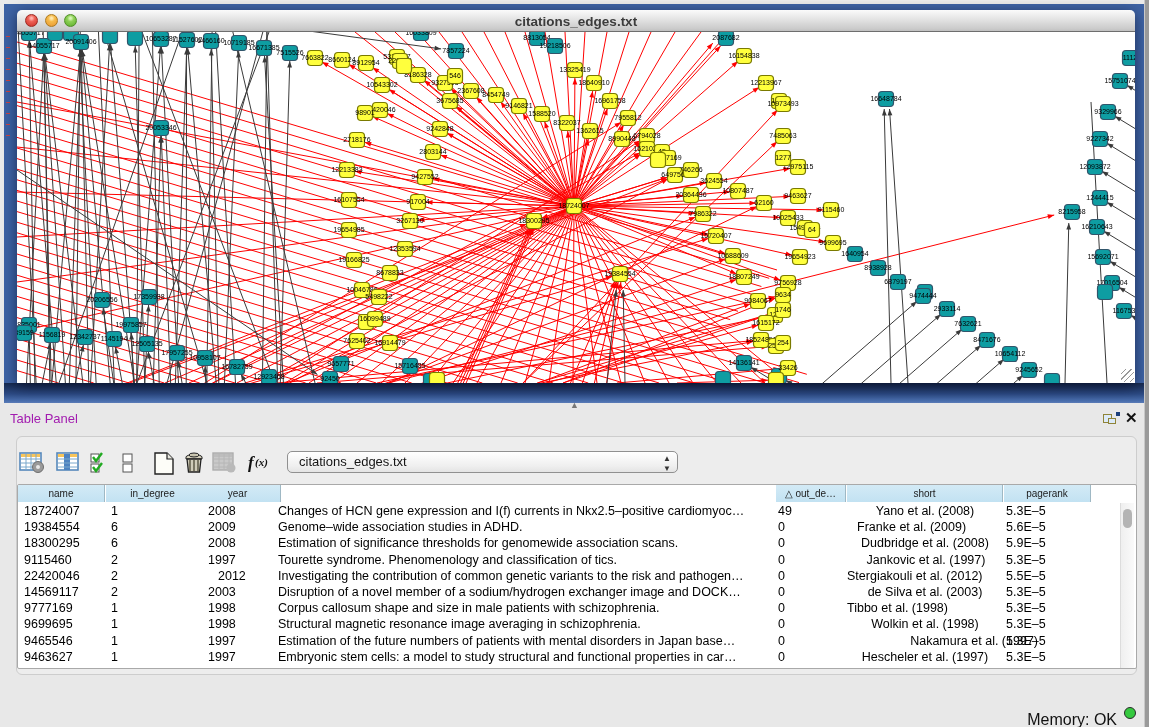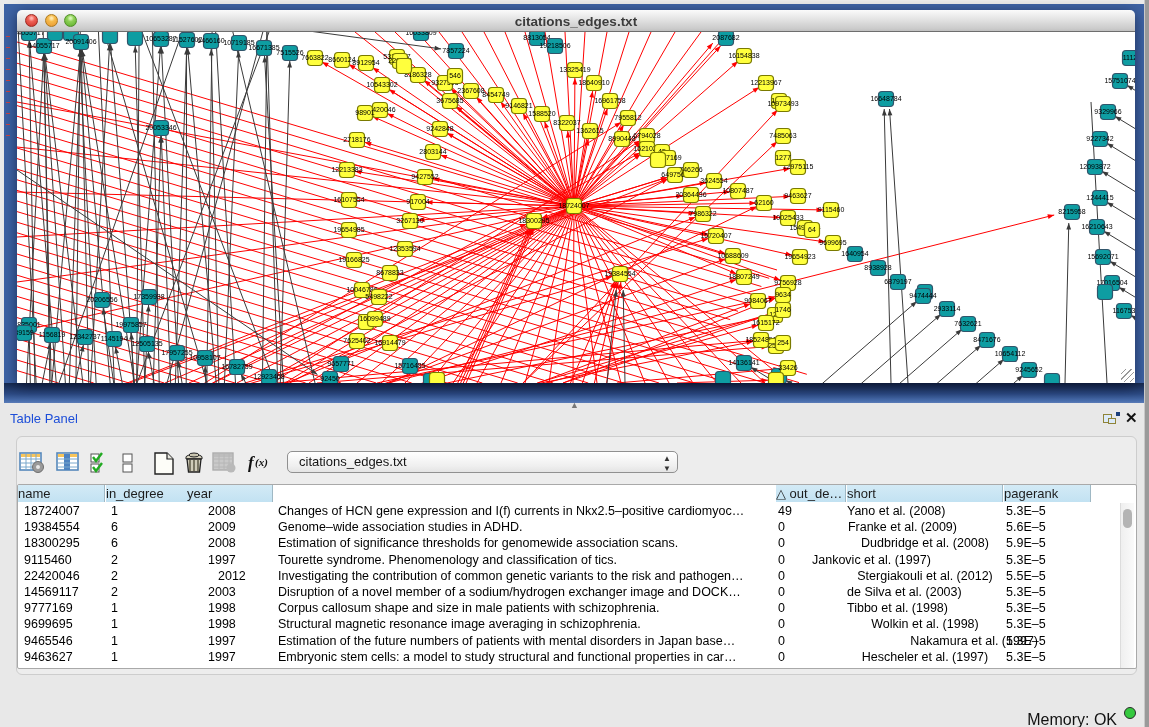--- a/index.html
+++ b/index.html
@@ -9,30 +9,30 @@
 #titlebar{position:absolute;left:0;top:0;width:1118px;height:22px;border-radius:5px 5px 0 0;background:linear-gradient(#fbfbfb,#e3e3e3 45%,#cacaca 90%,#c0c0c0);border-bottom:1px solid #6e6e6e}
 .tl{position:absolute;top:4px;width:13px;height:13px;border-radius:50%}
 #tlr{left:8px;background:radial-gradient(circle at 50% 30%,#ffb3ad 8%,#ee6156 35%,#d94338 75%,#b03028);border:1px solid #9e2b24}
 #tly{left:28px;background:radial-gradient(circle at 50% 30%,#ffe9b0 8%,#f6bb4a 35%,#eda33a 75%,#c98327);border:1px solid #ad7b1f}
 #tlg{left:47px;background:radial-gradient(circle at 50% 30%,#d6f5b5 8%,#8ed057 35%,#6fbb3b 75%,#569a2a);border:1px solid #518f28}
 #wtitle{position:absolute;left:0;top:4px;width:1118px;text-align:center;font-size:13.5px;font-weight:bold;color:#3c3c3c}
 #gfx{position:absolute;left:0;top:22px;width:1118px;height:351px;background:#fff;overflow:hidden}
 #grip{position:absolute;right:1px;bottom:1px;width:13px;height:13px;background:repeating-linear-gradient(135deg,transparent 0 3px,#999 3px 4px)}
 .rtick{position:absolute;width:4px;height:1px;background:#cc4444}
 #panel{position:absolute;left:0;top:403px;width:1149px;height:324px;background:#e8e8e8}
-#ptitle{position:absolute;left:10px;top:8px;font-size:13px;color:#1d4ed8}
+#ptitle{position:absolute;left:10px;top:8px;font-size:13px;color:#a21caf}
 #caret{position:absolute;left:570px;top:-3px;color:#777;font-size:9px}
 #floatic{position:absolute;left:1103px;top:9px;width:17px;height:12px}
 #xic{position:absolute;left:1125px;top:6px;font-size:15px;font-weight:bold;color:#111}
 #toolbox{position:absolute;left:16px;top:33px;width:1121px;height:239px;background:#ededed;border:1px solid #cdcdcd;border-radius:6px}
 #tb{position:absolute;left:0;top:46px;width:1149px;height:26px}
 #dropdown{position:absolute;left:287px;top:48px;width:391px;height:22px;border:1px solid #909090;border-radius:5px;background:linear-gradient(#ffffff,#efefef 70%,#e4e4e4);font-size:13px;color:#141414;line-height:20px;padding-left:11px}
 #ddarr{position:absolute;right:6px;top:0;height:22px;font-size:8px;color:#333;line-height:10px;padding-top:2px}
 #tablewrap{position:absolute;left:17px;top:81px;width:1120px;height:185px;background:#fff;border:1px solid #a9a9a9;border-radius:2px;overflow:hidden}
-.hc{position:absolute;top:0;height:17px;background:linear-gradient(#d3eaf6,#c2e2f2);border-right:1px solid #9fb8c4;font-size:13px;color:#1c1c1c;text-align:left;line-height:17px}
+.hc{position:absolute;top:0;height:17px;background:linear-gradient(#d3eaf6,#c2e2f2);border-right:1px solid #9fb8c4;font-size:10px;color:#1c1c1c;text-align:center;line-height:17px}
 #rows{position:absolute;left:0;top:18px;width:1120px;font-size:12.5px;color:#000}
 .row{position:absolute;height:16px;line-height:16px;white-space:nowrap}
 .c{position:absolute;top:0;height:16px;overflow:hidden}
 #vsb{position:absolute;right:2px;top:18px;width:14px;height:166px;background:linear-gradient(90deg,#efefef,#fafafa);border-left:1px solid #dcdcdc}
 #vsbthumb{position:absolute;left:2px;top:6px;width:9px;height:19px;border-radius:5px;background:#b4b4b4}
 #tabs{position:absolute;left:430px;top:272px;height:20px;display:flex;font-size:13px}
 .tab{height:20px;line-height:19px;padding:0 13px;background:#fff;border:1px solid #9a9a9a;border-left:none;color:#1a1a1a}
 .tab.sel{background:linear-gradient(#8c8c8c,#7a7a7a);color:#f2f2f2;border:1px solid #6f6f6f;border-radius:5px 0 0 5px}
 .tab.last{border-radius:0 5px 5px 0}
 #mem{position:absolute;right:32px;top:308px;font-size:16px;color:#111}
@@ -786,77 +786,77 @@
  <path d="M214 10h18M214 14h18M214 18h18M219 5v16M224 5v16M229 5v16" stroke="#b6b6b6"></path>
  <circle cx="231" cy="19" r="4.5" fill="#b9b9b9"></circle>
  <text x="248" y="19" font-size="17" font-style="italic" font-weight="bold" font-family="Liberation Serif,serif" fill="#111">f</text>
  <text x="255" y="17" font-size="11" font-style="italic" font-weight="bold" font-family="Liberation Serif,serif" fill="#111">(x)</text>
 </g>
       </svg></div>
   <div id="dropdown">citations_edges.txt<div id="ddarr">▲<br>▼</div></div>
   <div id="tablewrap">
     <div class="hc" style="left:0px;width:87px">name</div>
       <div class="hc" style="left:88px;width:94px">in_degree</div>
-      <div class="hc" style="left:169px;width:86px">year</div>
+      <div class="hc" style="left:177px;width:86px">year</div>
       <div class="hc" style="left:758px;width:70px">△ out_de…</div>
       <div class="hc" style="left:829px;width:156px">short</div>
       <div class="hc" style="left:986px;width:87px">pagerank</div>
     <div id="rows">
         <div class="row" style="top:0.0px">
           <div class="c" style="left:6px;width:80px">18724007</div>
           <div class="c" style="left:93px;width:88px">1</div>
           <div class="c" style="left:190px;width:60px">2008</div>
           <div class="c" style="left:260px;width:496px">Changes of HCN gene expression and I(f) currents in Nkx2.5–positive cardiomyoc…</div>
           <div class="c" style="left:760px;width:68px">49</div>
-          <div class="c" style="left:829px;width:156px;text-align:left">Yano et al. (2008)</div>
+          <div class="c" style="left:829px;width:156px;text-align:center">Yano et al. (2008)</div>
           <div class="c" style="left:988px;width:88px">5.3E–5</div>
         </div>
         <div class="row" style="top:16.2px">
           <div class="c" style="left:6px;width:80px">19384554</div>
           <div class="c" style="left:93px;width:88px">6</div>
           <div class="c" style="left:190px;width:60px">2009</div>
           <div class="c" style="left:260px;width:496px">Genome–wide association studies in ADHD.</div>
           <div class="c" style="left:760px;width:68px">0</div>
-          <div class="c" style="left:783px;width:156px;text-align:right">Franke et al. (2009)</div>
+          <div class="c" style="left:839px;width:156px;text-align:left">Franke et al. (2009)</div>
           <div class="c" style="left:988px;width:88px">5.6E–5</div>
         </div>
         <div class="row" style="top:32.4px">
           <div class="c" style="left:6px;width:80px">18300295</div>
           <div class="c" style="left:93px;width:88px">6</div>
           <div class="c" style="left:190px;width:60px">2008</div>
           <div class="c" style="left:260px;width:496px">Estimation of significance thresholds for genomewide association scans.</div>
           <div class="c" style="left:760px;width:68px">0</div>
           <div class="c" style="left:829px;width:156px;text-align:center">Dudbridge et al. (2008)</div>
           <div class="c" style="left:988px;width:88px">5.9E–5</div>
         </div>
         <div class="row" style="top:48.6px">
           <div class="c" style="left:6px;width:80px">9115460</div>
           <div class="c" style="left:93px;width:88px">2</div>
           <div class="c" style="left:190px;width:60px">1997</div>
           <div class="c" style="left:260px;width:496px">Tourette syndrome. Phenomenology and classification of tics.</div>
           <div class="c" style="left:760px;width:68px">0</div>
-          <div class="c" style="left:794px;width:156px;text-align:left">Jankovic et al. (1997)</div>
+          <div class="c" style="left:830px;width:156px;text-align:center">Jankovic et al. (1997)</div>
           <div class="c" style="left:988px;width:88px">5.3E–5</div>
         </div>
         <div class="row" style="top:64.8px">
           <div class="c" style="left:6px;width:80px">22420046</div>
           <div class="c" style="left:93px;width:88px">2</div>
           <div class="c" style="left:200px;width:60px">2012</div>
           <div class="c" style="left:260px;width:496px">Investigating the contribution of common genetic variants to the risk and pathogen…</div>
           <div class="c" style="left:760px;width:68px">0</div>
-          <div class="c" style="left:829px;width:156px;text-align:center">Stergiakouli et al. (2012)</div>
+          <div class="c" style="left:829px;width:156px;">Stergiakouli et al. (2012)</div>
           <div class="c" style="left:988px;width:88px">5.5E–5</div>
         </div>
         <div class="row" style="top:81.0px">
           <div class="c" style="left:6px;width:80px">14569117</div>
           <div class="c" style="left:93px;width:88px">2</div>
           <div class="c" style="left:190px;width:60px">2003</div>
           <div class="c" style="left:260px;width:496px">Disruption of a novel member of a sodium/hydrogen exchanger image and DOCK…</div>
           <div class="c" style="left:760px;width:68px">0</div>
-          <div class="c" style="left:829px;width:156px;">de Silva et al. (2003)</div>
+          <div class="c" style="left:829px;width:156px;text-align:center">de Silva et al. (2003)</div>
           <div class="c" style="left:988px;width:88px">5.3E–5</div>
         </div>
         <div class="row" style="top:97.2px">
           <div class="c" style="left:6px;width:80px">9777169</div>
           <div class="c" style="left:93px;width:88px">1</div>
           <div class="c" style="left:190px;width:60px">1998</div>
           <div class="c" style="left:260px;width:496px">Corpus callosum shape and size in male patients with schizophrenia.</div>
           <div class="c" style="left:760px;width:68px">0</div>
           <div class="c" style="left:829px;width:156px;text-align:left">Tibbo et al. (1998)</div>
           <div class="c" style="left:988px;width:88px">5.3E–5</div>

